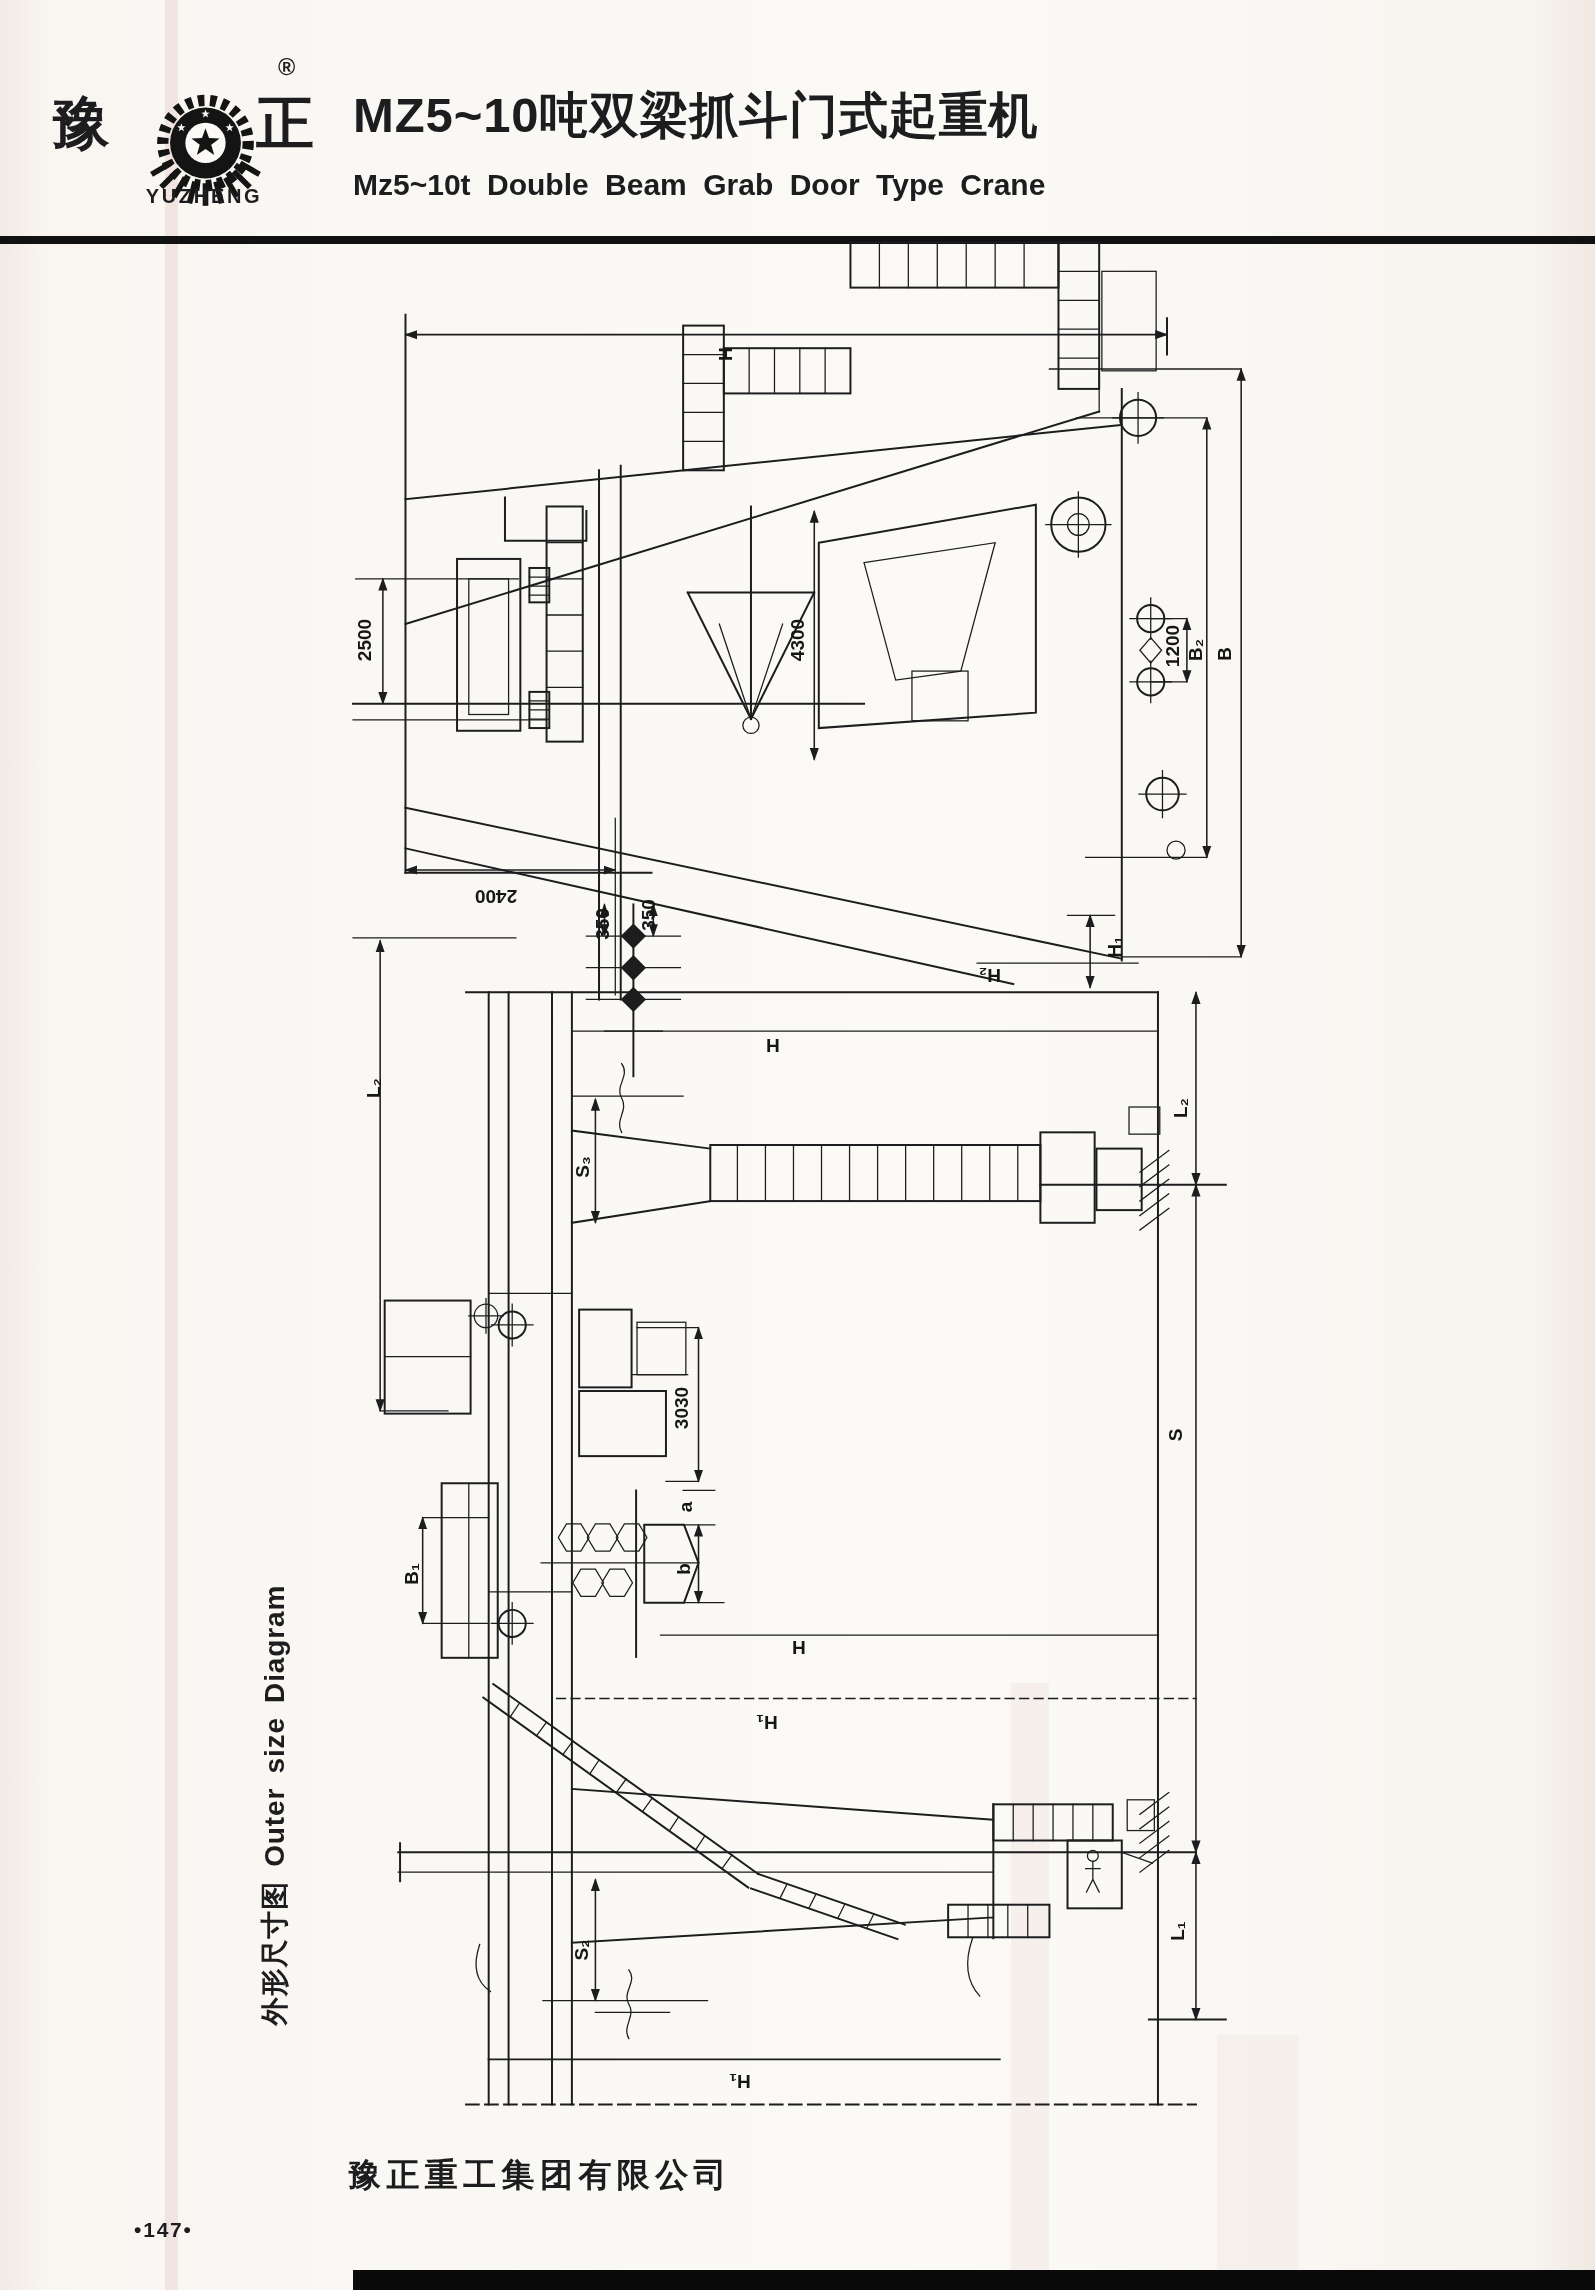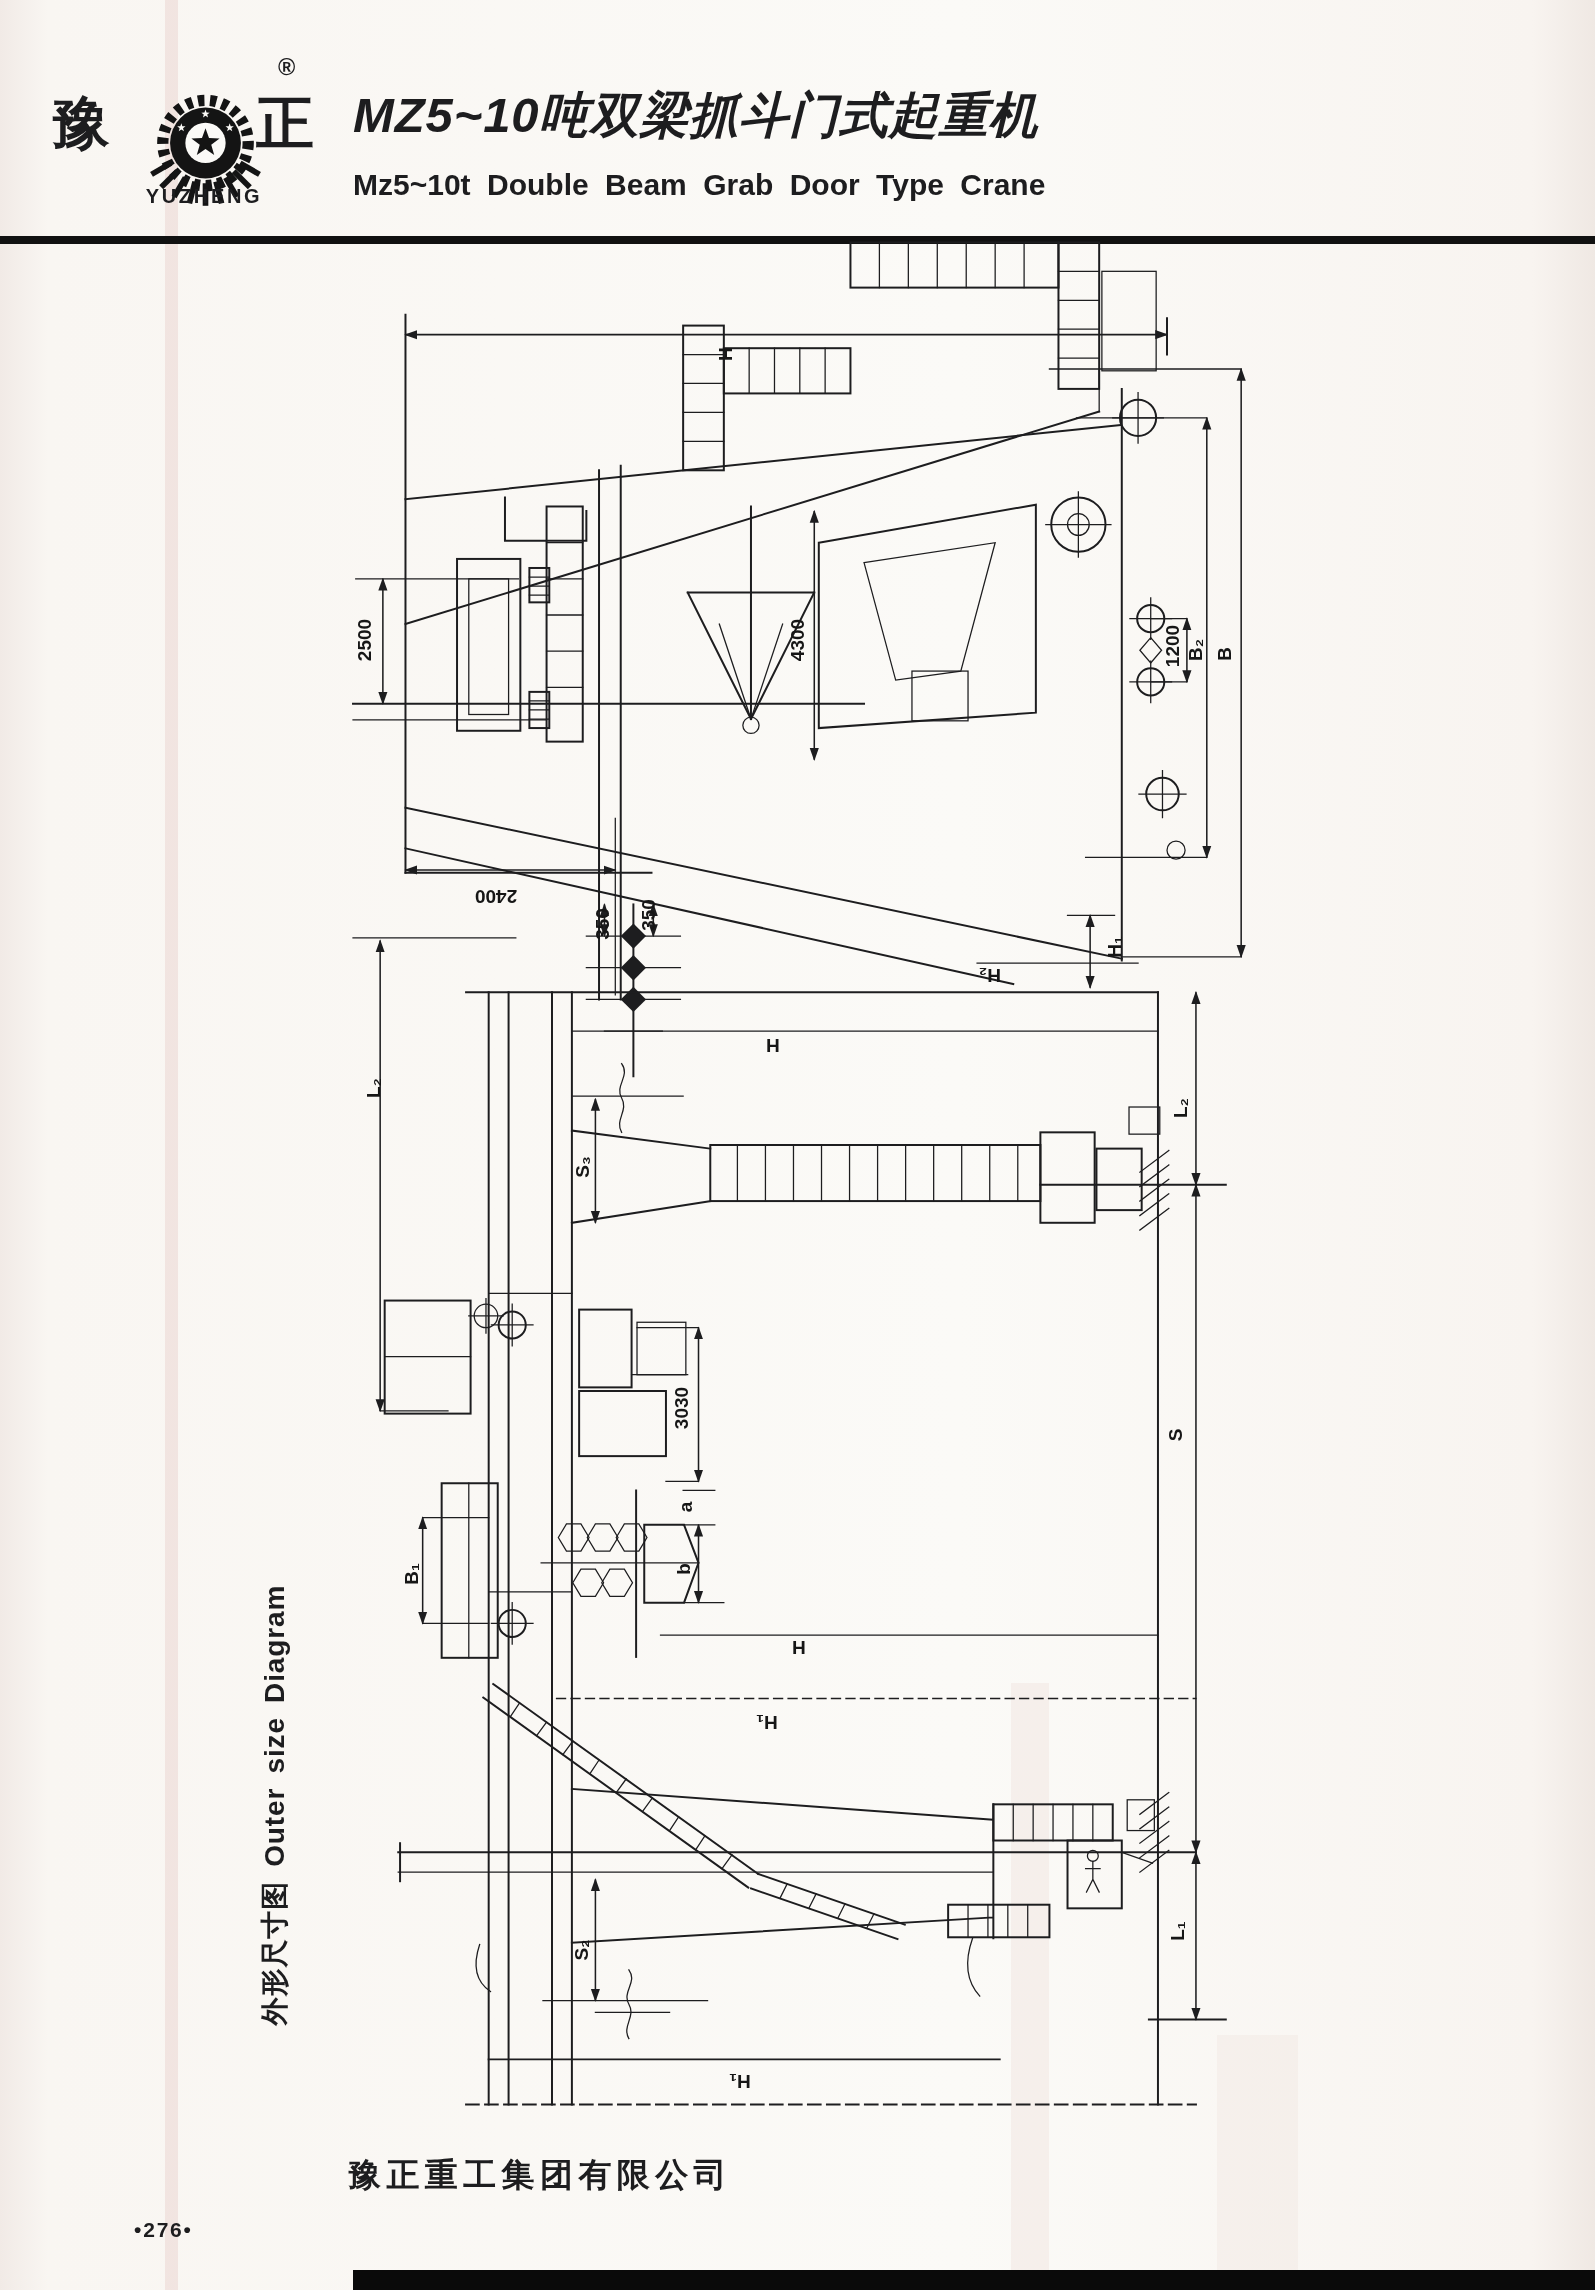--- a/index.html
+++ b/index.html
@@ -15,21 +15,21 @@
 
   
   .logo{position:absolute;left:50px;top:38px;width:244px;height:172px;}
   .logo-char{position:absolute;font-weight:bold;font-size:58px;font-family:"Liberation Serif",serif;}
   .logo-left{left:1.8px;top:47px;}
   .logo-right{left:206px;top:47px;}
   .logo-reg{position:absolute;left:228px;top:16.3px;font-size:23.5px;font-weight:bold;}
   .logo-latin{position:absolute;left:0;top:147px;width:308px;text-align:center;font-size:20px;font-weight:bold;letter-spacing:2.7px;}
   .gear{position:absolute;left:83px;top:32px;}
   .title-cn{position:absolute;left:353px;top:83px;width:669px;text-align:right;
-    font-size:49px;font-weight:bold;letter-spacing:0.9px;white-space:nowrap;font-style:italic;}
+    font-size:49px;font-weight:bold;letter-spacing:0.9px;white-space:nowrap;}
   .title-en{position:absolute;left:353px;top:168px;width:651px;text-align:center;
     font-size:30px;font-weight:bold;word-spacing:8.1px;white-space:nowrap;}
   .header-rule{position:absolute;left:0;top:236px;width:1596px;height:8.1px;background:#111;}
 
   
   .drawing-svg{position:absolute;left:0;top:0;}
   .ln{stroke:#1d1d1f;stroke-width:2.2;fill:none;stroke-linecap:square;}
   .tn{stroke:#1d1d1f;stroke-width:1.4;fill:none;stroke-linecap:square;}
   .dm{stroke:#1d1d1f;stroke-width:1.7;fill:none;marker-start:url(#arw);marker-end:url(#arw);}
   .fl{fill:#1d1d1f;stroke:none;}
@@ -307,18 +307,18 @@
       <span class="dim-label" style="left: 582px; top: 1950px; transform: translate(-50%, -50%) rotate(-90deg);">S₂</span>
       <span class="dim-label" style="left: 1176px; top: 1435px; transform: translate(-50%, -50%) rotate(-90deg);">S</span>
       <span class="dim-label" style="left: 740px; top: 2081px; transform: translate(-50%, -50%) rotate(180deg);">H₁</span>
       <span class="dim-label" style="left: 1178px; top: 1931px; transform: translate(-50%, -50%) rotate(-90deg);">L₁</span>
     </div>
 
   <div class="side-caption">外形尺寸图 Outer size Diagram</div>
 
   <div>
     <div class="footer-company">豫正重工集团有限公司</div>
-    <div class="page-number">•276•</div>
+    <div class="page-number">•147•</div>
     <div class="bottom-bar"></div>
   </div>
 
 </div>
 
 
 </body></html>

